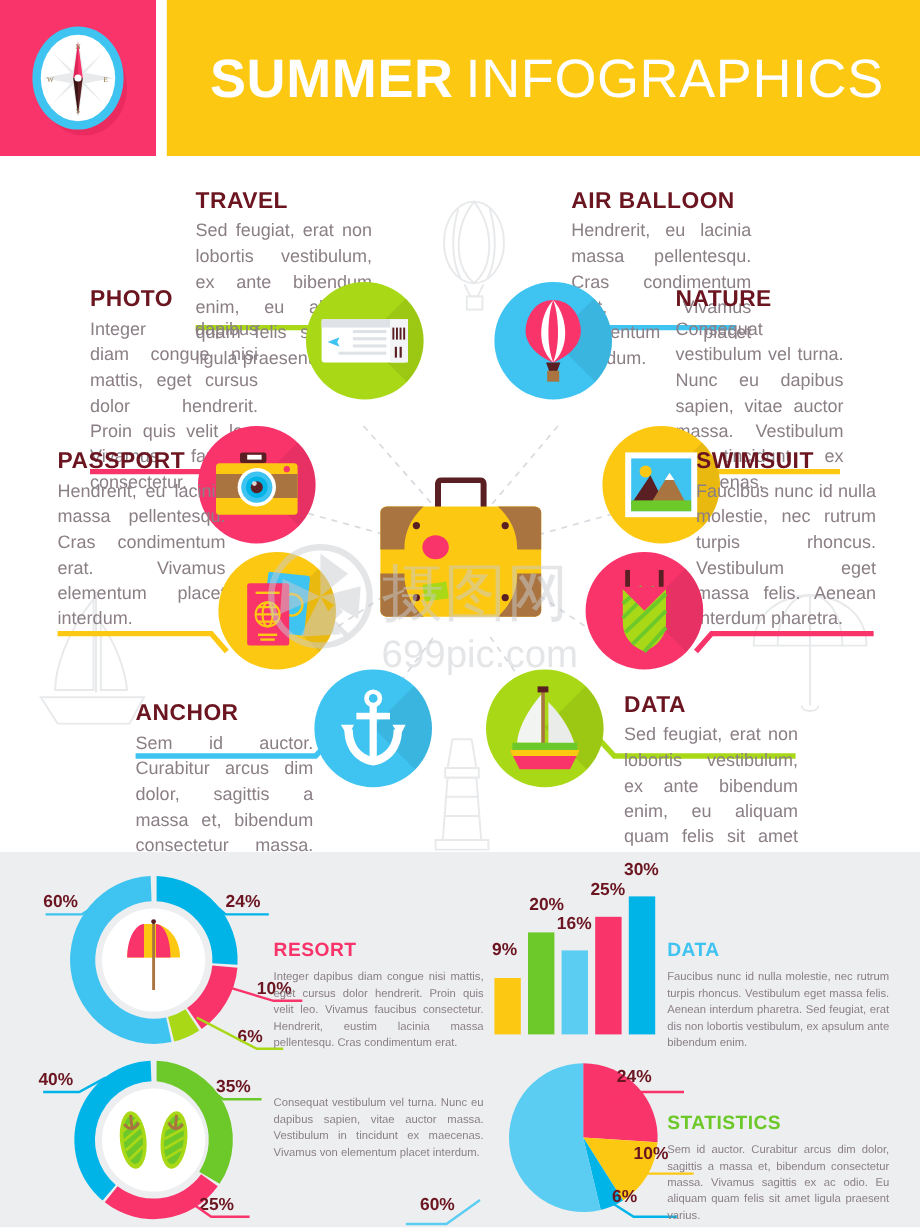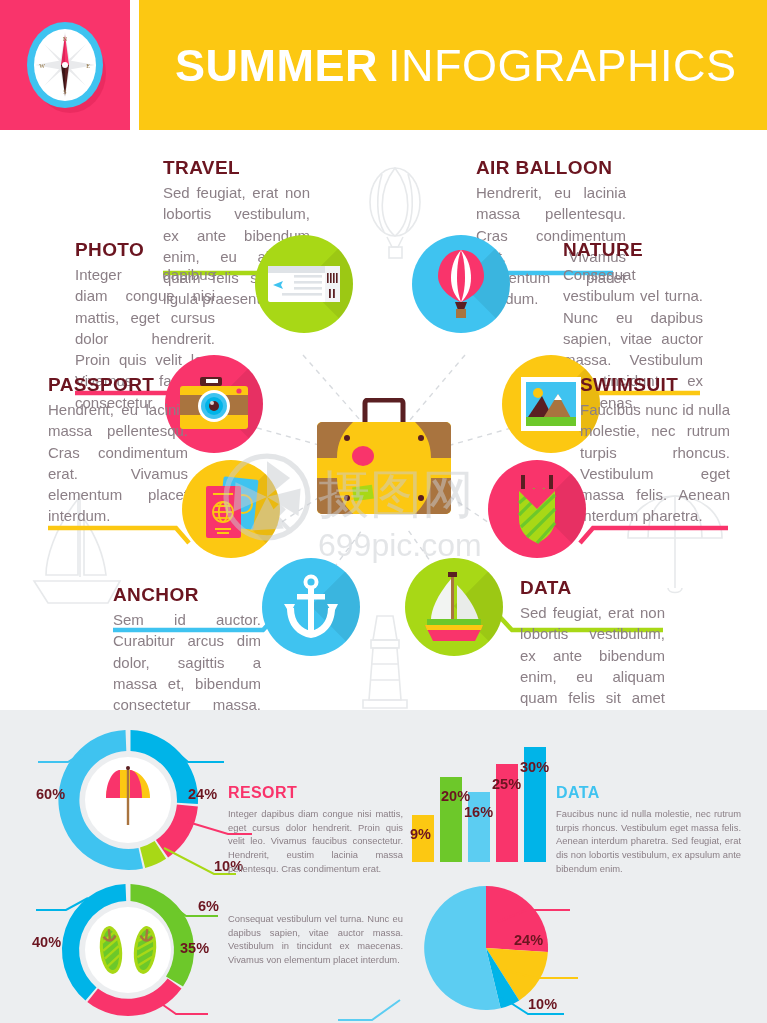--- a/index.html
+++ b/index.html
@@ -68,21 +68,20 @@
   }
 
   
   .charts { position:absolute; left:0; top:710px; width:767px; height:313px; background:#eceef0; }
   .chart-cell { position:absolute; }
   .chart-title { font-size:16px; font-weight:bold; letter-spacing:0.4px; margin-bottom:5px;margin-top:16px; }
   .chart-body { font-size:9.4px; color:#8b7f86; line-height:1.45; text-align:justify; }
   .pct {
     position:absolute; font-size:14.5px; font-weight:bold; color:#6b1520;
     white-space:nowrap;
-    margin-top:42px;
   }
   .leader { position:absolute; }
 </style>
 </head>
 <body>
 
 <div class="page">
 
   <div class="header">
     <div class="header-badge">
@@ -510,20 +509,24 @@
       <div class="pct" style="left:116px; top:12px;">24%</div>
       <div class="pct" style="left:130px; top:76px;">10%</div>
       <div class="pct" style="left:112px; top:112px;">6%</div>
       <svg class="leader" style="left:-60px; top:0;" width="260" height="150">
         <polyline points="0,142 34,142 62,122" fill="none" stroke="#5ccdf2" stroke-width="2"></polyline>
         <polyline points="232,32 188,32 160,44" fill="none" stroke="#f9346b" stroke-width="2"></polyline>
         <polyline points="240,100 198,100 166,92" fill="none" stroke="#fcc812" stroke-width="2"></polyline>
         <polyline points="226,136 190,136 162,118" fill="none" stroke="#00b4e8" stroke-width="2"></polyline>
       </svg>
     </div>
+    <div class="chart-cell" style="left:556px; top:202px; width:185px;">
+      <div class="chart-title" style="color:#6dc82a;">STATISTICS</div>
+      <div class="chart-body">Sem id auctor. Curabitur arcus dim dolor, sagittis a massa et, bibendum consectetur massa. Vivamus sagittis ex ac odio. Eu aliquam quam felis sit amet ligula praesent varius.</div>
+    </div>
   </div>
 
   <svg class="watermark" viewBox="0 0 767 1023">
     <g opacity="0.5">
       <g transform="translate(225,455) scale(1.05)">
         <circle cx="40" cy="40" r="39" fill="none" stroke="#c9ccd1" stroke-width="5"></circle>
         <g fill="#c9ccd1">
           <path d="M40 6 L62 22 L40 40Z"></path>
           <path d="M72 32 L70 58 L40 40Z"></path>
           <path d="M56 70 L24 72 L40 40Z"></path>

